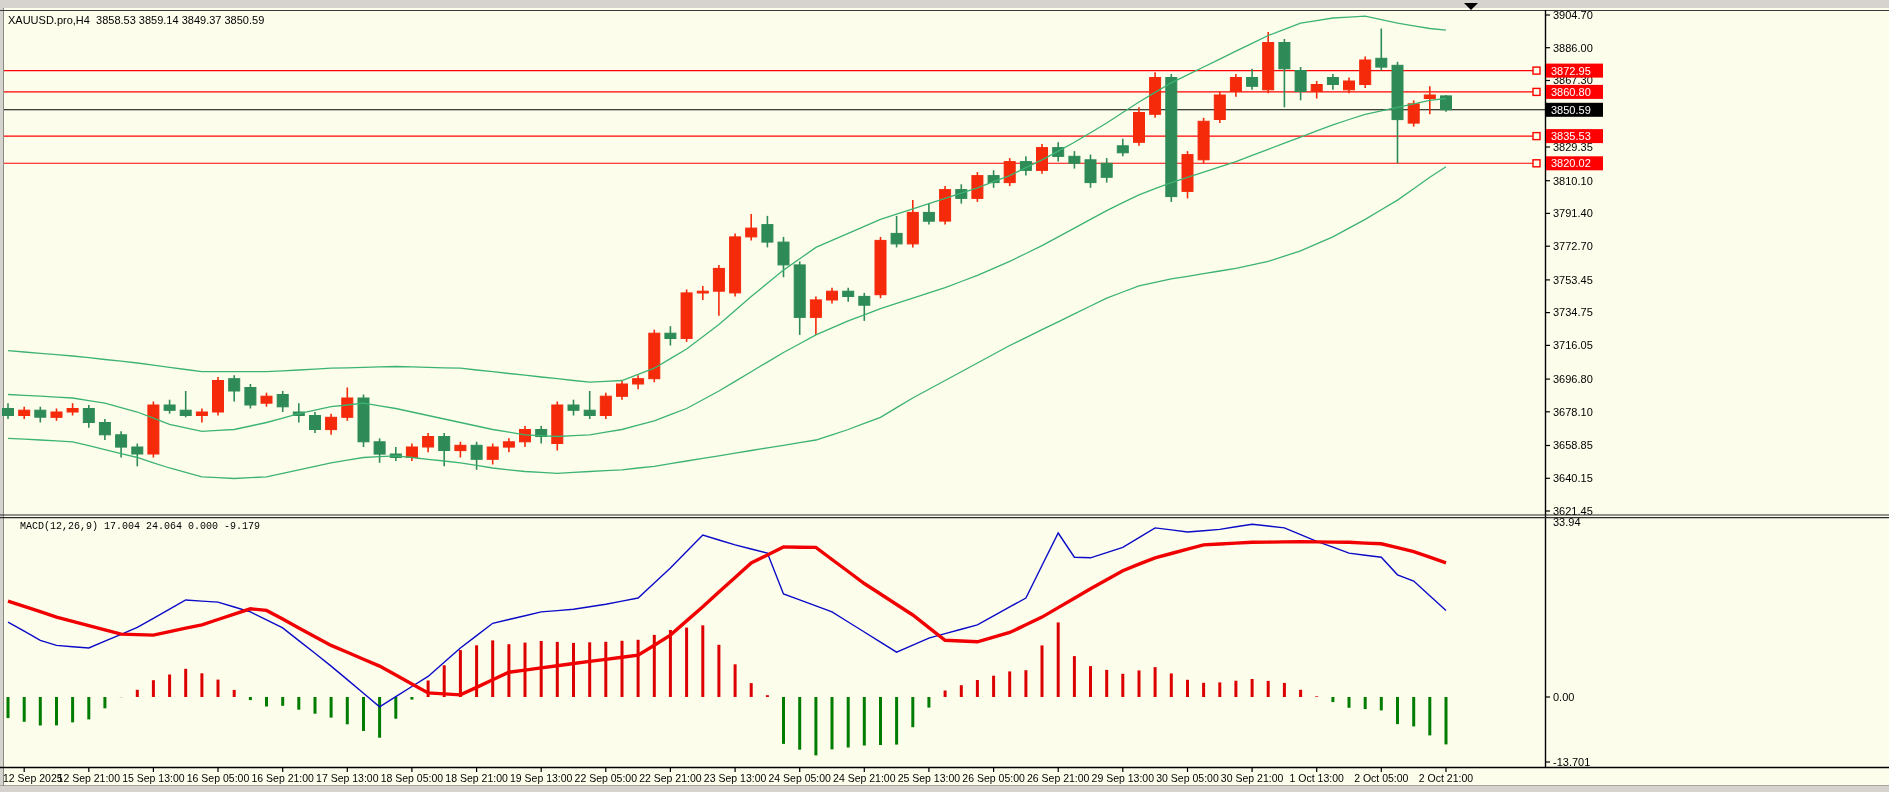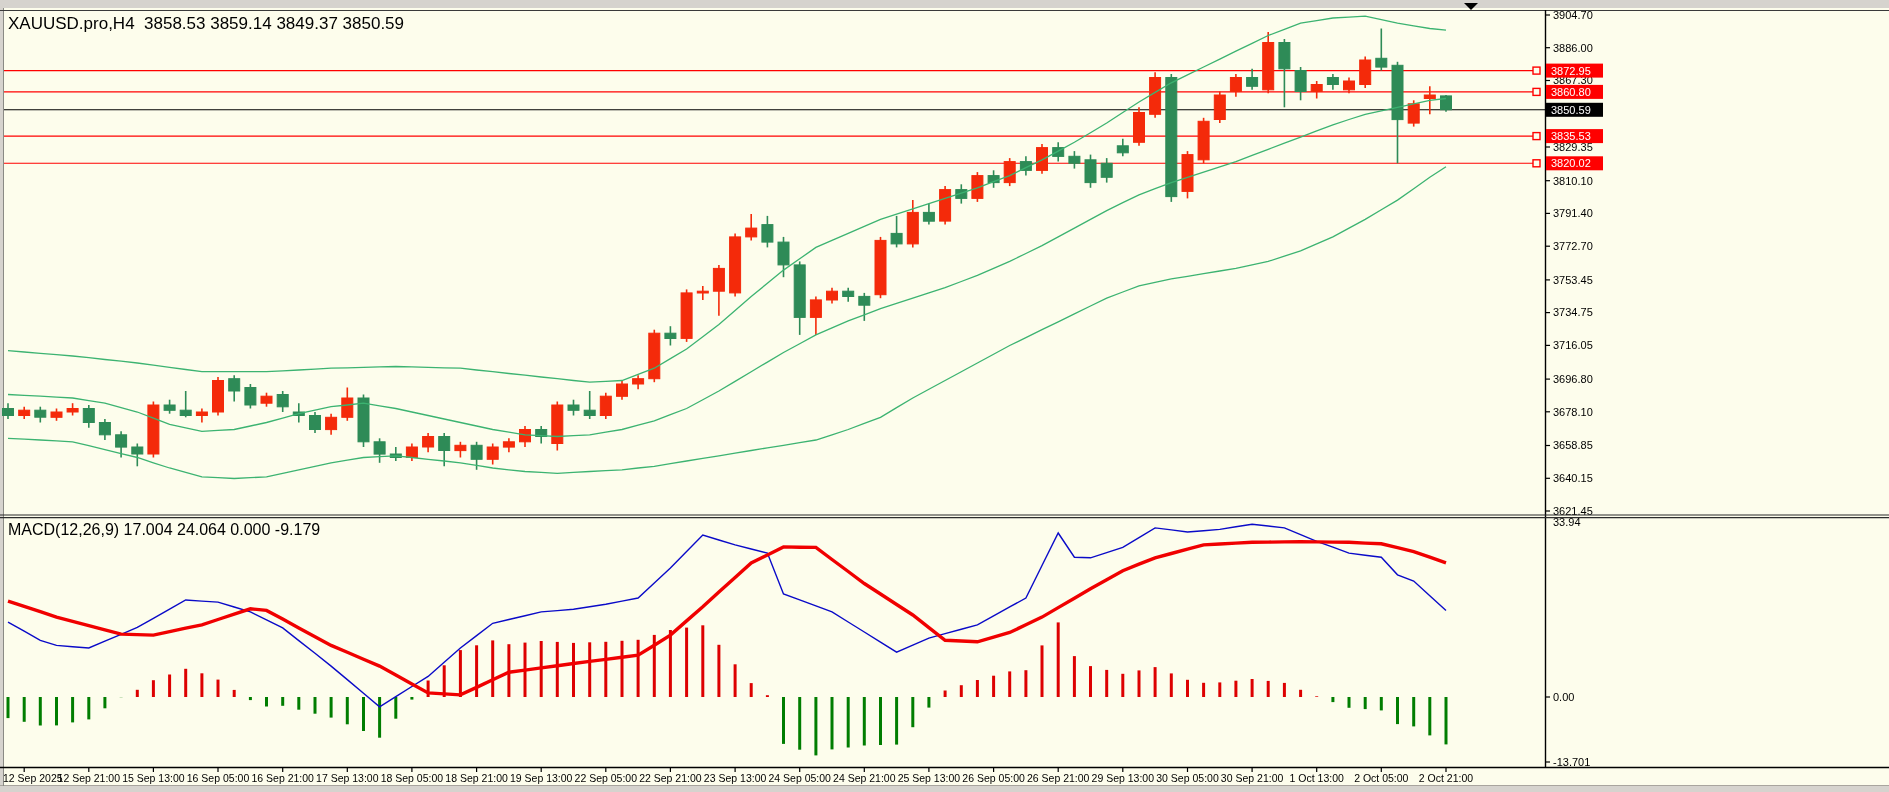--- a/index.html
+++ b/index.html
@@ -1,21 +1,21 @@
 <!DOCTYPE html>
 <html><head>
 <meta charset="utf-8">
 <style>
   html,body{margin:0;padding:0;background:#d6d3ce;}
   #screen{position:relative;width:1889px;height:792px;background:#fdfdec;overflow:hidden;
           font-family:"Liberation Sans", sans-serif;}
   #chart-svg{position:absolute;left:0;top:0;}
   .overlay-label{position:absolute;color:#000;white-space:pre;pointer-events:none;}
-  #title-label{left:8px;top:14px;font-size:17px;}
-  #macd-label{left:8px;top:521px;font-size:16px;}
+  #title-label{left:8px;top:14px;font-size:11px;}
+  #macd-label{left:20px;top:521px;font-size:10px;font-family:Liberation Mono, monospace;}
   svg text{font-family:"Liberation Sans", sans-serif;}
 </style>
 </head>
 <body>
 
 <div id="screen">
   <svg id="chart-svg" width="1889" height="792">
       <rect x="0" y="0" width="1889" height="792" fill="#fdfdec"></rect>
       <rect x="0" y="0" width="1889" height="8" fill="#d6d3ce"></rect>
       <rect x="0" y="0" width="3" height="792" fill="#d6d3ce"></rect>

